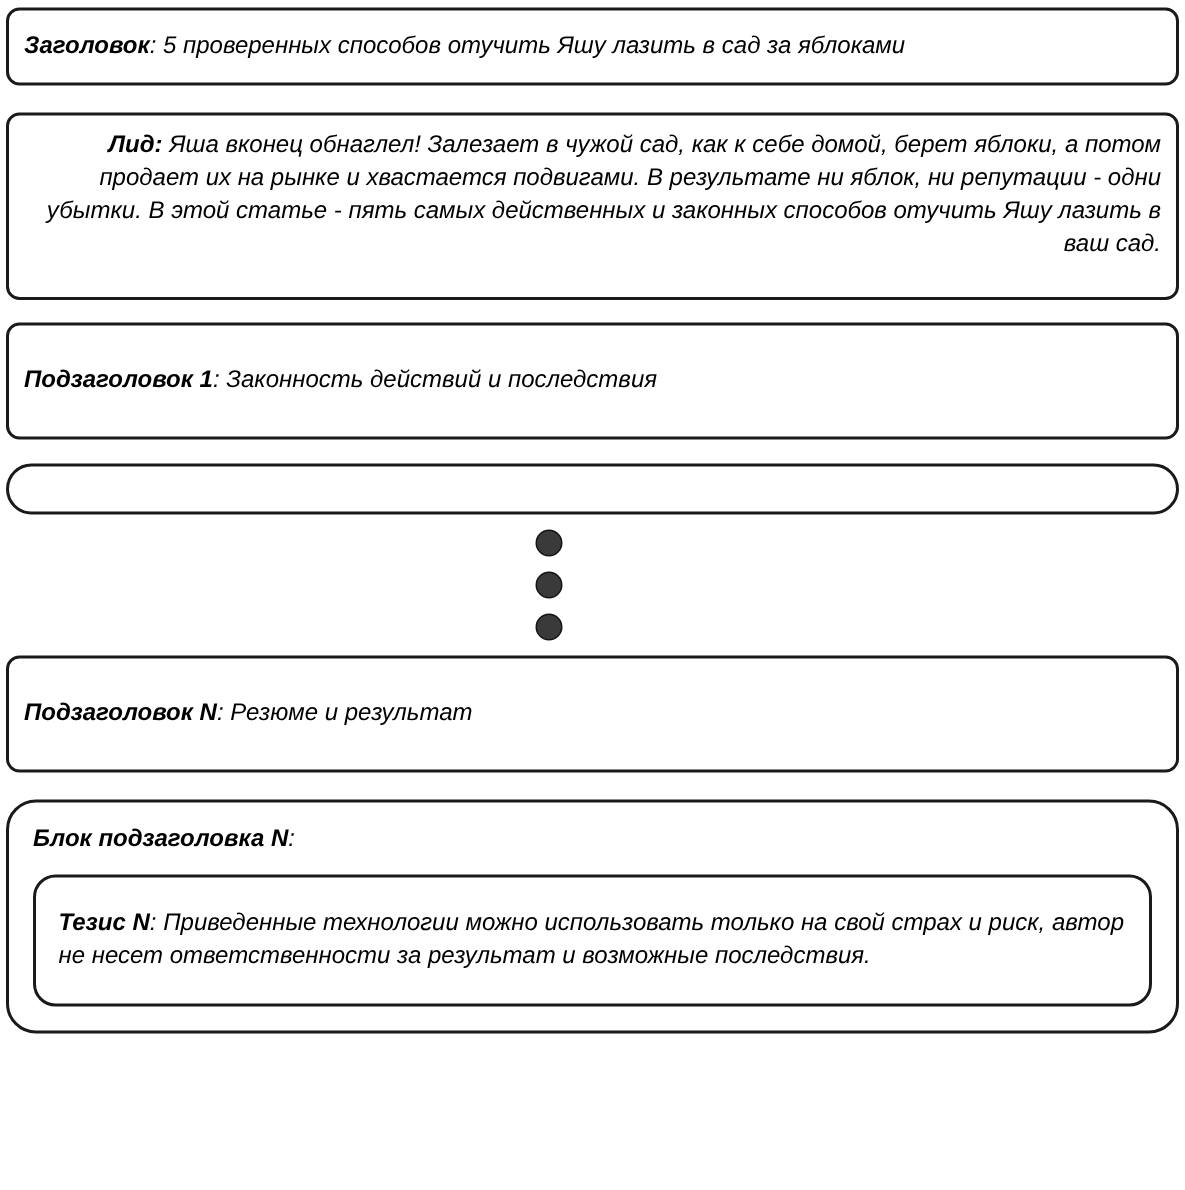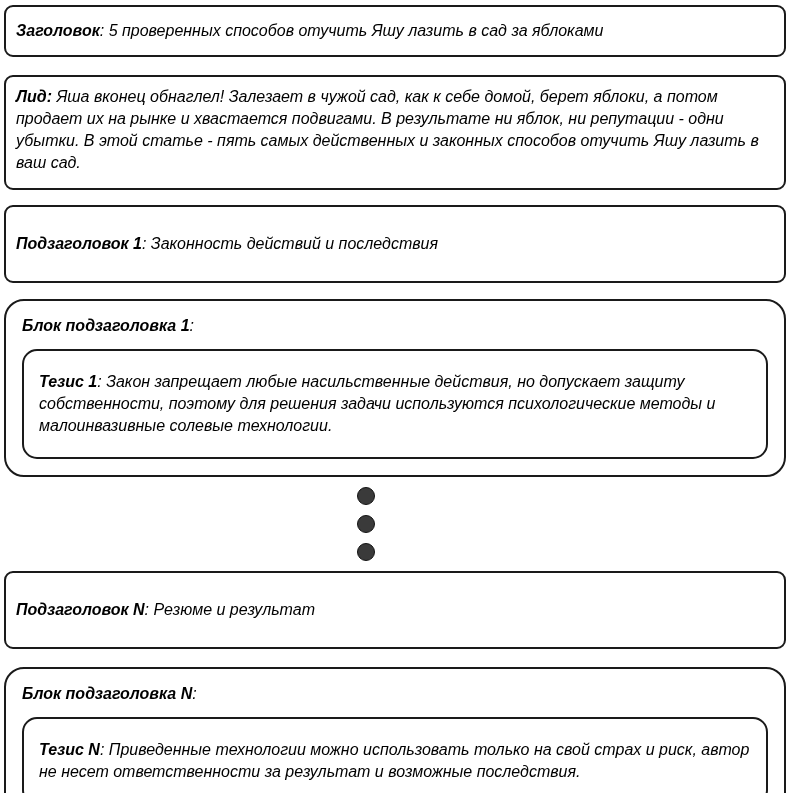--- a/index.html
+++ b/index.html
@@ -16,21 +16,21 @@
     font-family:"Liberation Sans","DejaVu Sans",sans-serif;
     font-size:16px;line-height:22px;
   }
   .page{padding:5px 4px 0 4px;width:790px;font-style:italic;}
   .box{
     border:2px solid var(--border);
     border-radius:9px;
     background:var(--bg);
   }
   .box.single{padding:13px 10px;margin-bottom:18px;}
-  .box.lead{padding:9px 10px 14px 10px;margin-bottom:15px;}
+  .box.lead{padding:9px 10px 24px 10px;margin-bottom:15px;text-align:right;}
   .box.sub{padding:26px 10px;margin-bottom:16px;}
   .box.outer{border-radius:20px;padding:14px 16px 16px 16px;margin-bottom:0;}
   .box.inner{border-radius:15px;padding:20px 15px;margin-top:12px;}
   .bold{font-weight:700;}
   .block-label{line-height:22px;}
   .dots{
     display:flex;flex-direction:column;align-items:center;
     gap:10px;margin:10px 0;
     transform:translateX(-29px);
   }
@@ -50,26 +50,20 @@
 
   <div class="box lead">
     <span class="bold">Лид:</span><span> Яша вконец обнаглел! Залезает в чужой сад, как к себе домой, берет яблоки, а потом продает их на рынке и хвастается подвигами. В результате ни яблок, ни репутации - одни убытки. В этой статье - пять самых действенных и законных способов отучить Яшу лазить в ваш сад.</span>
   </div>
 
   <div class="box sub">
     <span class="bold">Подзаголовок 1</span><span>: Законность действий и последствия</span>
   </div>
 
   <div class="box outer">
-    <div class="block-label">
-      <span class="bold">Блок подзаголовка 1</span><span>:</span>
-    </div>
-    <div class="box inner">
-      <span class="bold">Тезис 1</span><span>: Закон запрещает любые насильственные действия, но допускает защиту собственности, поэтому для решения задачи используются психологические методы и малоинвазивные солевые технологии.</span>
-    </div>
   </div>
 
   <div class="dots">
     <div class="dot"></div>
     <div class="dot"></div>
     <div class="dot"></div>
   </div>
 
   <div class="box sub" style="margin-bottom:18px;">
     <span class="bold">Подзаголовок N</span><span>: Резюме и результат</span>

